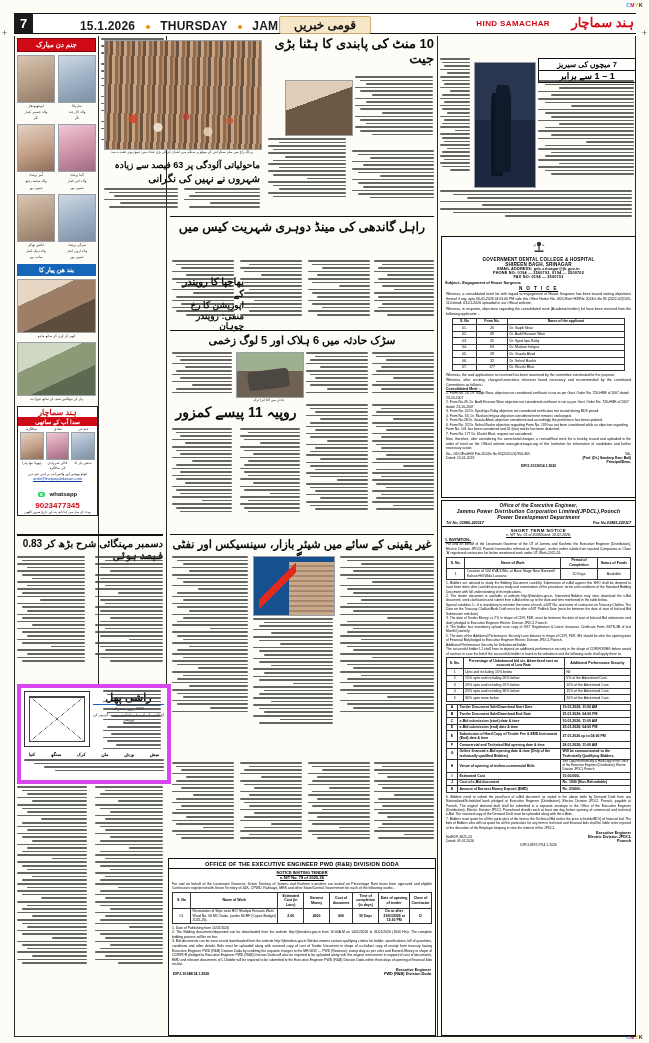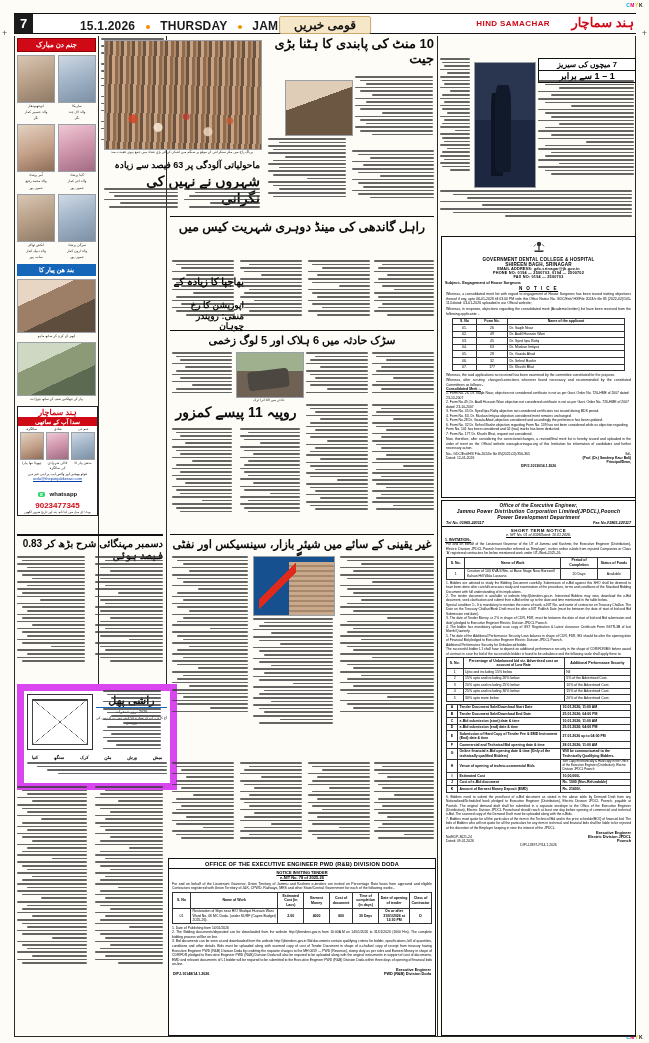--- a/index.html
+++ b/index.html
@@ -285,21 +285,21 @@
       <div class="ln s2"></div>
       <div class="ln s6"></div>
     <div class="ln s1"></div>
       <div class="ln s2"></div>
       <div class="ln s3"></div>
       <div class="ln s1"></div>
     <div class="ln s2"></div>
       <div class="ln s4"></div>
   </div>
 
-  <div style="position:absolute;left:17px;top:684px;width:146px;border:7px solid #d946ef;background:#fff;height:92px;">
+  <div style="position:absolute;left:17px;top:684px;width:146px;border:4px solid #d946ef;background:#fff;height:92px;">
     <div style="display:flex;align-items:flex-start;">
       <div class="kundli" style="width:64px;height:54px;margin:3px;">
         <div class="d"></div>
           <div class="diag"></div>
       </div>
       <div style="flex:1;padding:3px 3px 0 0;text-align:center;">
         <div style="font-size:11px;font-weight:bold;direction:rtl;color:#111;border-bottom:1.2px solid #1565b8;">راشی پھل</div>
         <div style="font-size:4px;direction:rtl;margin-top:1px;">2026 بروز جمعرات</div>
         <div style="font-size:3.4px;direction:rtl;margin-top:2px;line-height:1.5;">آج کا دن، آپ کے ستارے کیا کہتے ہیں — گرہوں کی پوزیشن</div>
       </div>
@@ -410,21 +410,21 @@
       <div class="ln s5"></div>
     <div class="ln s1"></div>
       <div class="ln s2"></div>
       <div class="ln s3"></div>
       <div class="ln s1"></div>
     <div class="ln s2"></div>
       <div class="ln s4"></div>
   </div>
 
   <div class="urhead" style="position:absolute;left:104px;top:160px;width:156px;font-size:9px;">ماحولیاتی آلودگی پر 63 فیصد سے زیادہ</div>
-  <div class="urhead" style="position:absolute;left:104px;top:173px;width:156px;font-size:14px;">شہروں نے نہیں کی نگرانی</div>
+  <div class="urhead" style="position:absolute;left:104px;top:173px;width:156px;font-size:10px;">شہروں نے نہیں کی نگرانی</div>
 
   <div class="ur small" style="position:absolute;left:104px;top:188px;width:74px;height:24px;">
     <div class="ln s1"></div>
       <div class="ln s2"></div>
       <div class="ln s3"></div>
       <div class="ln s1"></div>
     <div class="ln s4"></div>
       <div class="ln s2"></div>
   </div>
   <div class="ur small" style="position:absolute;left:184px;top:188px;width:76px;height:24px;">
@@ -505,21 +505,21 @@
     <div class="ln s5"></div>
       <div class="ln s1"></div>
       <div class="ln s2"></div>
       <div class="ln s1"></div>
     <div class="ln s3"></div>
       <div class="ln s2"></div>
       <div class="ln s1"></div>
       <div class="ln s4"></div>
   </div>
 
-  <div class="urhead" style="position:absolute;left:170px;top:276px;width:74px;font-size:10px;">بھاجپا کا زیادہ کے</div>
+  <div class="urhead" style="position:absolute;left:170px;top:276px;width:74px;font-size:10px;">بھاجپا کا رویندر کے</div>
   <div class="urhead" style="position:absolute;left:170px;top:300px;width:74px;font-size:9px;">اپوزیشن کا رخ منفی: رویندر چوہان</div>
 
   <div class="hrule" style="left:170px;top:330px;width:264px;height:1.2px;background:#111;"></div>
   <div class="urhead" style="position:absolute;left:170px;top:334px;width:264px;font-size:11px;text-align:center;">سڑک حادثہ میں 6 ہلاک اور 5 لوگ زخمی</div>
   <div class="ph accident" style="position:absolute;left:236px;top:352px;width:66px;height:44px;"></div>
   <div class="cap" style="position:absolute;left:236px;top:397px;width:66px;">حادثے میں الٹا اترا ٹرک</div>
 
   <div class="ur small" style="position:absolute;left:172px;top:352px;width:60px;height:50px;">
     <div class="ln s1"></div>
       <div class="ln s2"></div>

